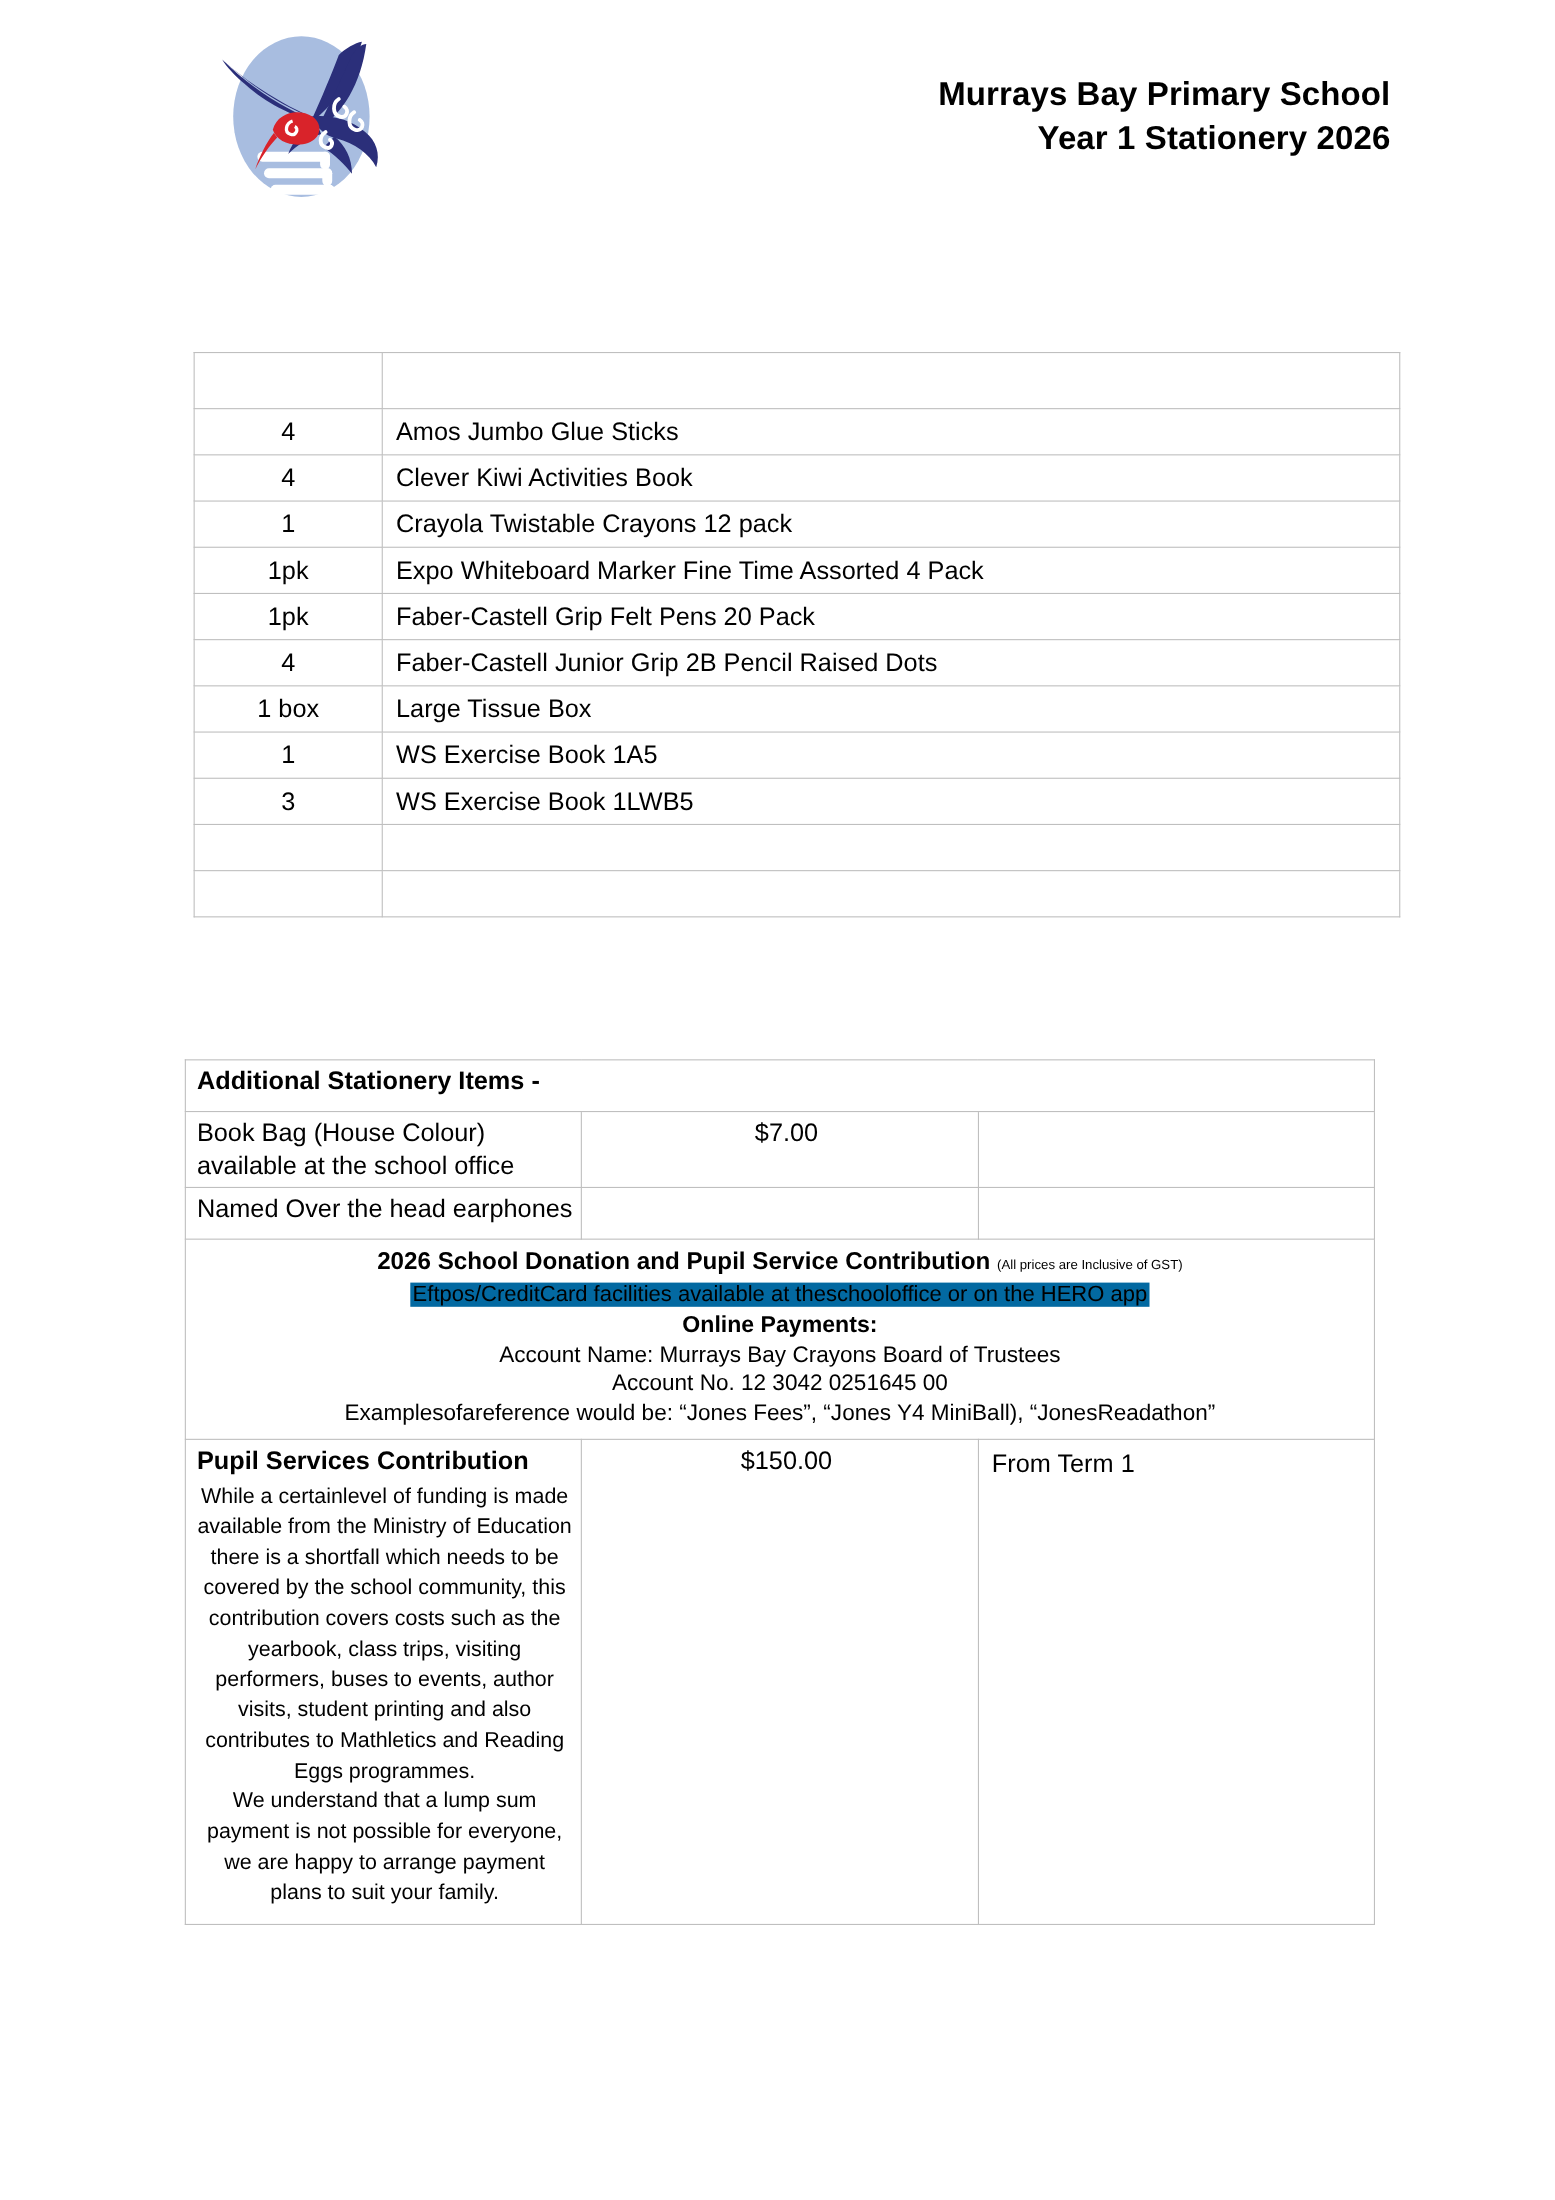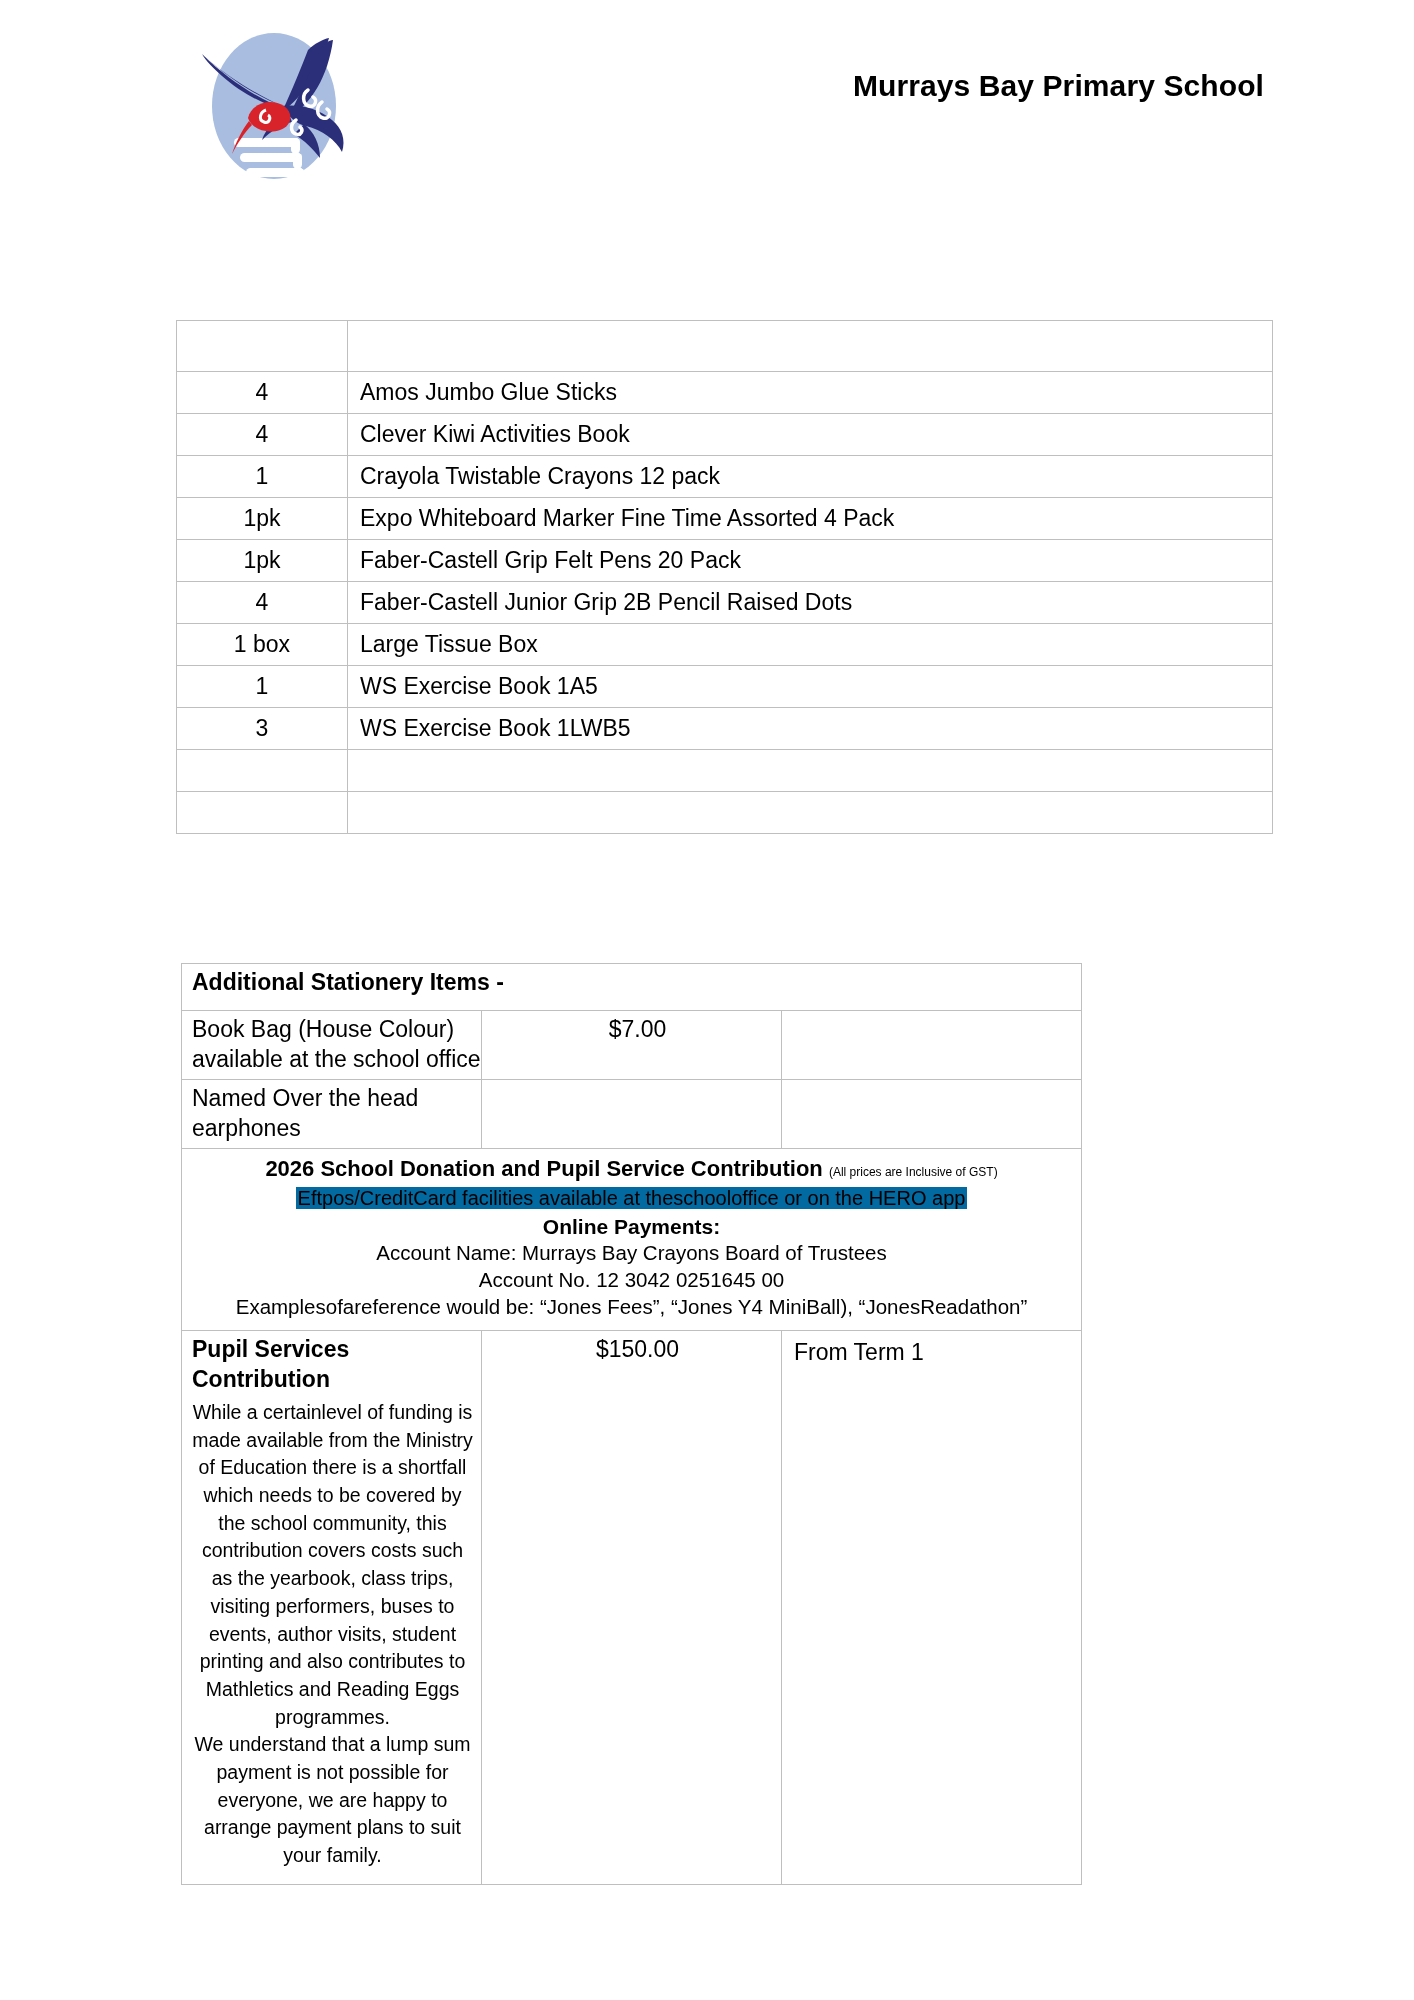--- a/index.html
+++ b/index.html
@@ -73,23 +73,23 @@
     font-size: 23px;
     line-height: 40px;
   }
   .st-col-qty { width: 170px; text-align: center; }
   .st-col-desc { width: 912px; text-align: left; padding-left: 12px; }
   .st-head-row td { height: 50px; }
   .st-empty-row td { height: 41px; }
 
   .additional-table {
     position: absolute;
-    left: 181px;
+    left: 168px;
     top: 963px;
-    width: 901px;
+    width: 1082px;
   }
   .additional-table td {
     font-size: 23px;
     padding: 4px 0 4px 10px;
     line-height: 1.3;
   }
   .ad-col-desc { width: 822px; }
   .ad-col-price { width: 120px; padding-left: 12px !important; text-align: center; }
   .ad-col-term { width: 140px; padding-left: 12px !important; }
 
@@ -179,20 +179,21 @@
         <g>
           <path d="M52 90 C56 74 76 70 88 78 C98 85 96 98 84 102 C72 106 56 102 52 90 Z" fill="#d9232a"></path>
           <path d="M53 93 C46 102 40 114 36 126 C41 116 49 104 56 97 Z" fill="#d9232a"></path>
           <path d="M70 82 C64 84 62 92 68 94 C73 96 76 89 72 87" fill="none" stroke="#ffffff" stroke-width="3"></path>
         </g>
       </svg>
     </div>
 
     <div class="title-block">
       <div class="title-line">Murrays Bay Primary School</div>
+      <div class="title-line">Year 1 Stationery 2026</div>
     </div>
   </div>
 
   <table class="stationery-table">
     <tbody>
       <tr class="st-head-row">
         <td class="st-col-qty"></td>
         <td class="st-col-desc"></td>
       </tr>
 

